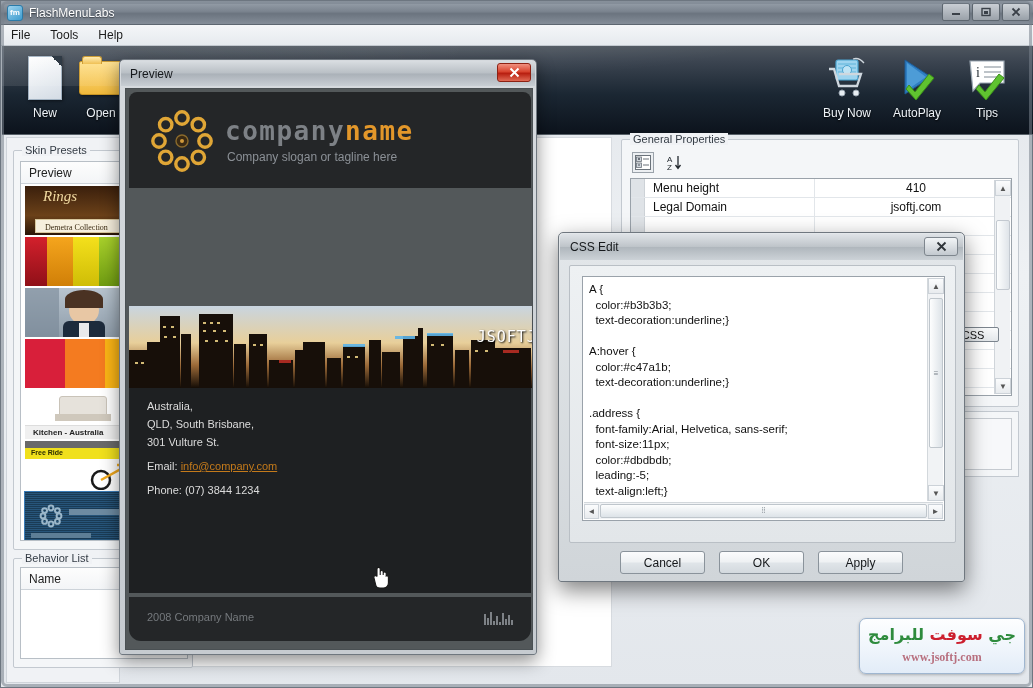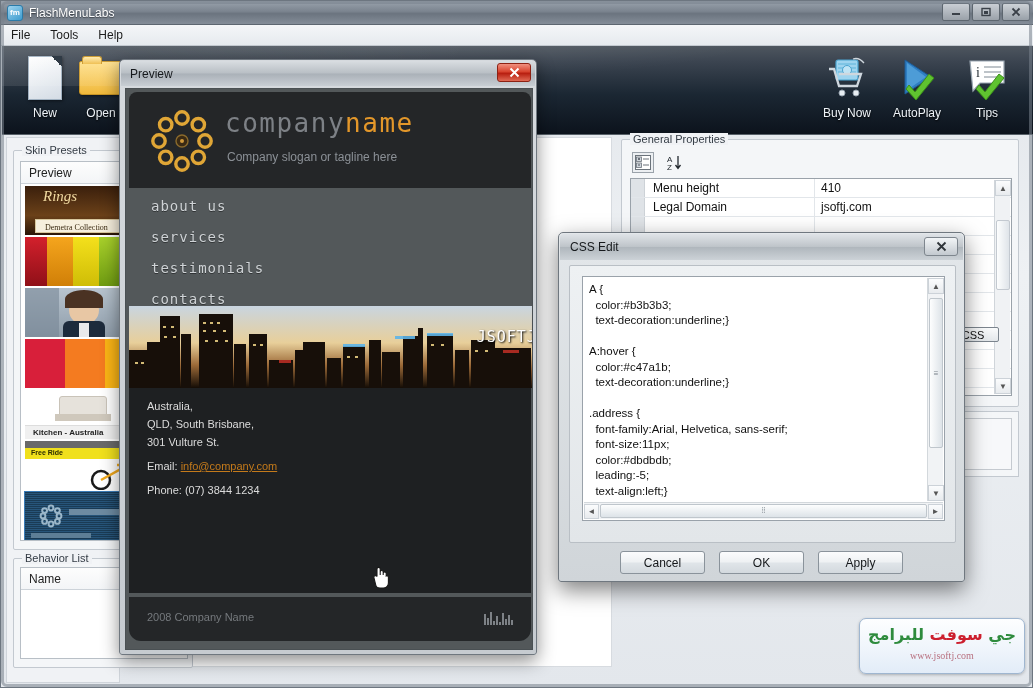--- a/index.html
+++ b/index.html
@@ -164,21 +164,21 @@
     display:flex;align-items:center;justify-content:center; font-size:9px; color:#333;
   }
   .gp-btn.flat { border:none; background:transparent; }
   #gp-grid {
     position:absolute; left: 8px; top: 38px; width: 382px; height: 218px;
     background:#fff; border:1px solid #9aa2aa; overflow:hidden;
   }
   .gp-row { display:flex; height: 19px; border-bottom:1px solid #e2e6ea; font-size:12px; color:#111; }
   .gp-gutter { width: 14px; background:#dfe3e7; border-right:1px solid #cdd2d7; flex:none; }
   .gp-name { width: 170px; padding: 2px 0 0 8px; border-right:1px solid #e2e6ea; }
-  .gp-val { flex:1; padding: 2px 0 0 6px; }
+  .gp-val { flex:1; padding: 2px 0 0 6px; text-align: center; }
   #gp-scroll {
     position:absolute; right: 1px; top: 1px; width: 16px; bottom: 1px;
     background:#f0f2f4; border-left:1px solid #d0d5da;
   }
   .sb-arrow {
     width:16px;height:16px;display:flex;align-items:center;justify-content:center;
     font-size:8px;color:#555; background: linear-gradient(180deg,#fbfcfd,#e8ebee);
     border:1px solid #ccd2d8;
   }
   .sb-thumb-v {
@@ -232,22 +232,22 @@
     position:absolute; left: 0; top: 0; width: 408px; height: 562px;
     background: #53585a;
   }
   
   #pv-header {
     position:absolute; left: 3px; top: 3px; width: 402px; height: 96px;
     background: #242628; border-radius: 8px 8px 0 0;
   }
   #pv-logo { position:absolute; left: 22px; top: 18px; width: 62px; height: 62px; }
   #pv-company {
-    position:absolute; left: 96px; top: 16px;
-    font-size: 26px; letter-spacing: 1.5px; font-weight: normal;
+    position:absolute; left: 96px; top: 24px;
+    font-size: 26px; letter-spacing: 1.5px; font-weight: bold;
     font-family: "DejaVu Sans Mono", monospace;
   }
   #pv-company .a { color:#7d8186; }
   #pv-company .b { color:#e3972a; }
   #pv-slogan {
     position:absolute; left: 98px; top: 58px; font-size: 12px; color:#8b9096;
   }
   
   #pv-nav {
     position:absolute; left: 3px; top: 99px; width: 402px; height: 118px;
@@ -369,22 +369,23 @@
   }
   #wm-ar {
     position:absolute; top: 6px; left: 0; right: 0; text-align:center;
     font-size: 16px; font-weight: bold; direction: rtl;
     font-family: "DejaVu Sans", sans-serif;
   }
   #wm-ar .g { color:#2e8b3d; }
   #wm-ar .r { color:#cc1f2e; }
   #wm-url {
     position:absolute; top: 31px; left:0; right:0; text-align:center;
-    font-size: 10px; color:#b8707f;
+    font-size: 12px; color:#b8707f;
     font-family: "Liberation Serif", serif;
+    font-weight: bold;
   }
 
   
   .strip { position:absolute; top:0; bottom:0; }
 </style>
 </head>
 <body>
 
 <div id="app-window">
 
@@ -681,26 +682,20 @@
             </g>
             <circle cx="31" cy="31" r="6" fill="#3a2a14" stroke="#8a6a2c" stroke-width="1.4"></circle>
             <circle cx="31" cy="31" r="2" fill="#d09a3c"></circle>
           </svg>
           <div id="pv-company">
             <span class="a">company</span><span class="b">name</span>
           </div>
           <div id="pv-slogan">Company slogan or tagline here</div>
         </div>
 
-        <div id="pv-nav">
-          <div class="pv-nav-item" style="top:10px;">about us</div>
-          <div class="pv-nav-item" style="top:41px;">services</div>
-          <div class="pv-nav-item" style="top:72px;">testimonials</div>
-          <div class="pv-nav-item" style="top:103px;">contacts</div>
-        </div>
 
         <div id="pv-hero">
           <svg width="402" height="82" viewBox="0 0 402 82" preserveAspectRatio="none">
             <defs>
               <linearGradient id="sky" x1="0" y1="0" x2="0" y2="1">
                 <stop offset="0" stop-color="#c9d5e0"></stop>
                   <stop offset=".45" stop-color="#e8cf9a"></stop>
                 <stop offset=".72" stop-color="#9c6a38"></stop>
                   <stop offset="1" stop-color="#140c05"></stop>
               </linearGradient>

